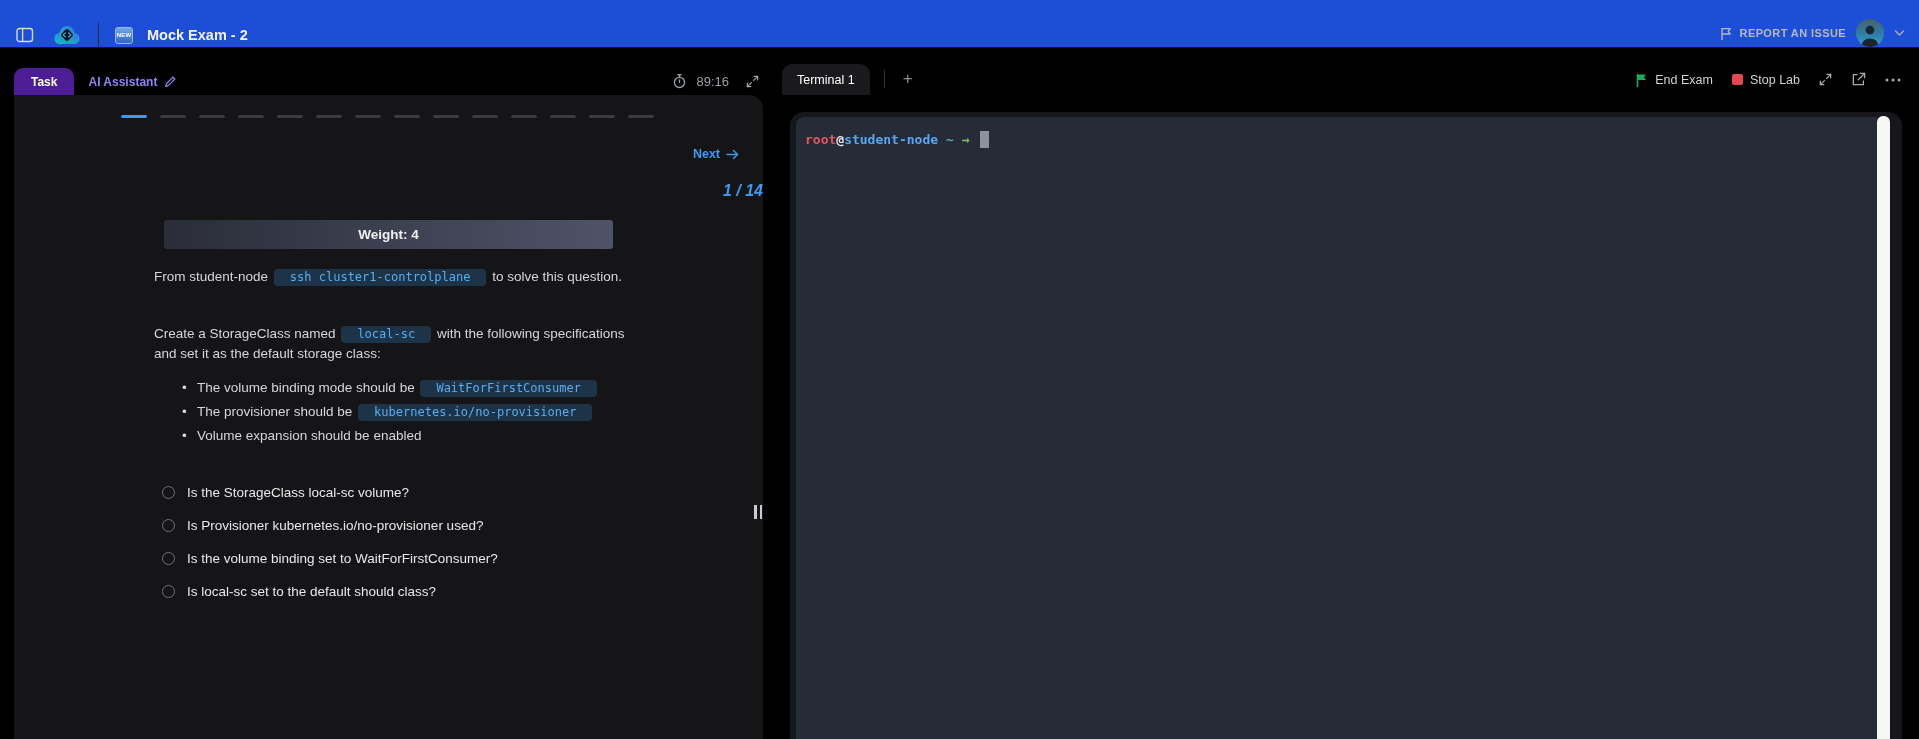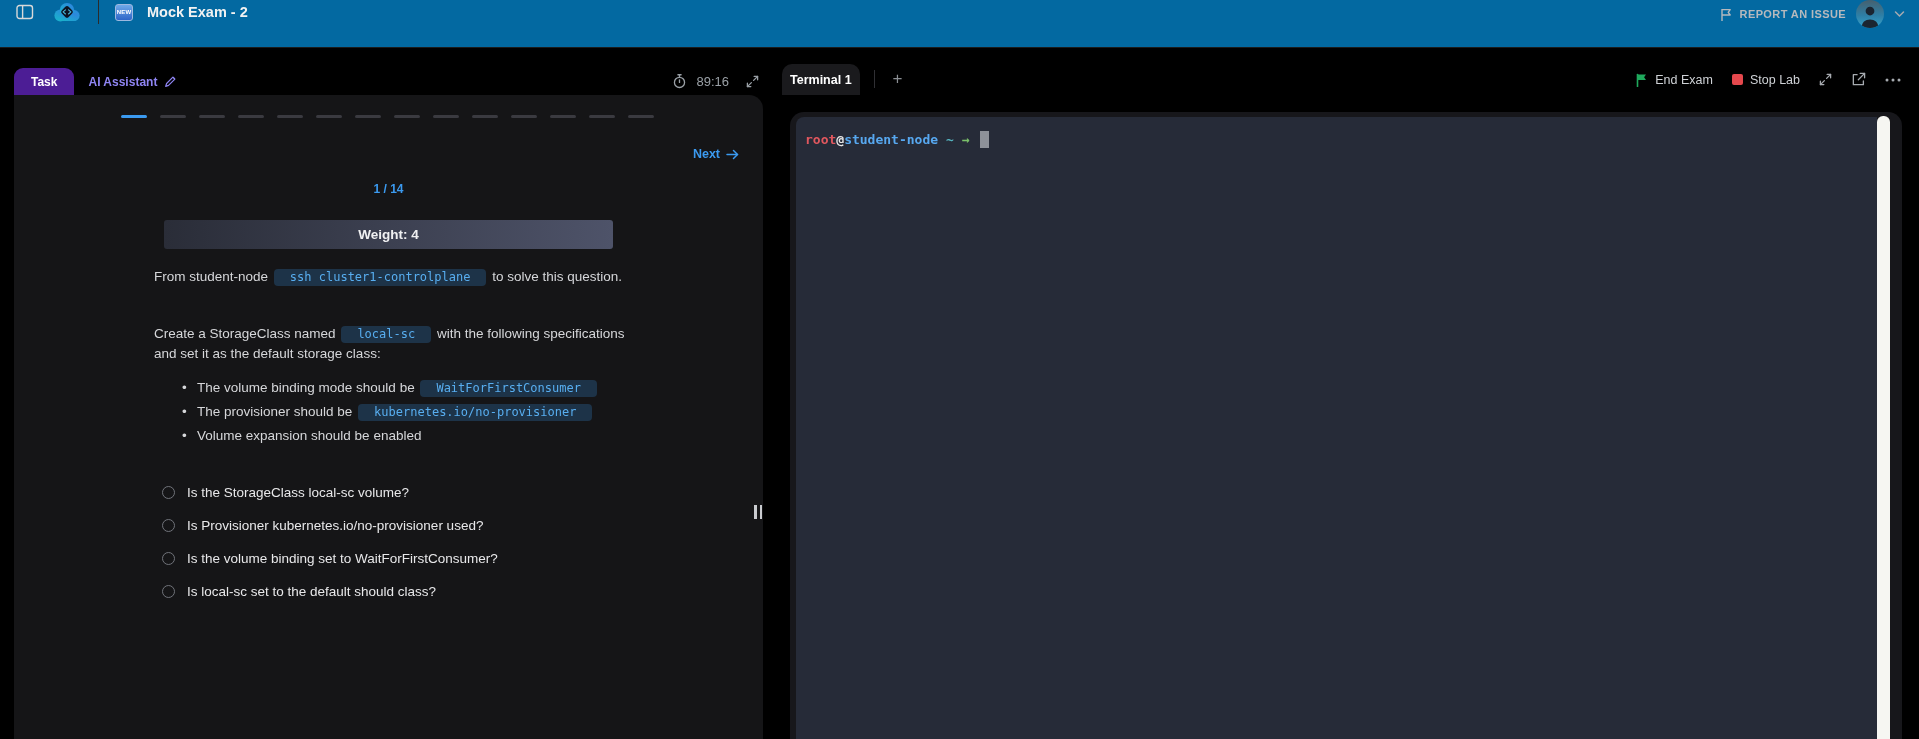--- a/index.html
+++ b/index.html
@@ -1,22 +1,22 @@
 <!DOCTYPE html>
 <html style="--accent_blue: #3b9af0; --ai_purple: #8f85f3; --end_exam_green: #1fa95c; --stop_lab_red: #e5484d; --chip_bg: #1d3348; --chip_text: #58aef0; --terminal_bg: #262b38; --prompt_user: #e0575e; --prompt_host: #57a8f0; --prompt_path: #56b6c2; --prompt_arrow: #7bc06a;"><head>
 <meta charset="utf-8">
 <style>
   * { margin:0; padding:0; box-sizing:border-box; }
   html,body { background:#000; }
   body { font-family:"Liberation Sans", sans-serif; }
   .app { position:relative; width:1919px; height:739px; background:#000; overflow:hidden; }
 
   
-  .topbar { position:absolute; left:0; top:0; width:100%; height:48px; background:#0369a1;
-            border-bottom:1px solid #1b1b1b; display:flex; align-items:flex-start; justify-content:space-between; padding:0 14px; }
+  .topbar { position:absolute; left:0; top:0; width:100%; height:48px; background:#1d4ed8;
+            border-bottom:1px solid #1b1b1b; display:flex; align-items:flex-end; justify-content:space-between; padding:0 14px; }
   .tb-left { display:flex; align-items:center; gap:12px; }
   .icon-btn { background:none; border:none; cursor:pointer; display:flex; align-items:center; padding:2px; }
   .logo { display:flex; align-items:center; margin-left:4px; }
   .tb-sep { width:1px; height:24px; background:#2b2b2b; margin:0 4px; }
   .new-badge { display:inline-flex; align-items:center; justify-content:center; width:18px; height:17px;
                border-radius:3px; background:linear-gradient(180deg,#6fa9e9,#2e66c8); border:1px solid #9db9e0;
                color:#fff; font-size:6px; font-weight:700; letter-spacing:.2px; }
   .tb-title { color:#f2f2f2; font-size:14.5px; font-weight:700; margin-left:2px; }
   .tb-right { display:flex; align-items:center; gap:10px; }
   .report { background:none; border:none; cursor:pointer; display:flex; align-items:center; gap:7px;
@@ -39,22 +39,22 @@
                  font-size:13px; padding:0 4px 6px 0; }
   .timer-expand { margin-left:8px; display:flex; cursor:pointer; }
 
   .task-card { position:absolute; left:0; top:47px; right:0; bottom:0; background:#151517;
                border-radius:0 14px 0 0; }
   .dashes { position:absolute; left:107px; top:20px; display:flex; gap:13px; }
   .dash { width:26px; height:3px; border-radius:2px; background:#3a3a40; cursor:pointer; }
   .dash.active { background:var(--accent_blue,#3b9af0); }
   .next { position:absolute; top:52px; right:24px; display:flex; align-items:center; gap:6px;
           color:var(--accent_blue,#3b9af0); font-size:12.5px; font-weight:600; cursor:pointer; text-decoration:none; }
-  .page-ind { position:absolute; top:87px; left:0; width:100%; text-align:center;
-              color:var(--accent_blue,#3b9af0); font-size:12px; font-weight:700; }
+  .page-ind { position:absolute; top:87px; left:0; width:100%; text-align:right;
+              color:var(--accent_blue,#3b9af0); font-size:16px; font-weight:700;font-style:italic; }
   .weight { position:absolute; left:150px; top:125px; width:449px; height:29px; border-radius:3px;
             background:linear-gradient(90deg,#2a2d38,#4e5369); color:#f0f0f2; font-size:13.5px; font-weight:700;
             display:flex; align-items:center; justify-content:center; }
   .para { position:absolute; left:140px; color:#d6d7da; font-size:13.5px; line-height:19px; }
   .p1 { top:172px; }
   .p2 { top:229px; width:486px; }
   .chip { font-family:"DejaVu Sans Mono", monospace; font-size:12px; background:var(--chip_bg,#1d3348);
           color:var(--chip_text,#58aef0); padding:1px 16px 2px; border-radius:4px; margin:0 2px; white-space:nowrap; }
   .chip:empty { display:none; }
   .bullets { position:absolute; left:168px; top:284px; list-style:none; }
@@ -67,22 +67,22 @@
   .check-label { margin-left:12px; color:#e8e8ea; font-size:13.5px; }
 
   
   .gutter { position:absolute; left:749px; top:0; width:27px; height:100%; }
   .handle { position:absolute; left:5px; top:457px; display:flex; gap:3px; cursor:col-resize; }
   .handle i { display:block; width:2.5px; height:14px; background:#c9cbcf; }
 
   
   .right-pane { position:absolute; left:766px; right:0; top:0; bottom:0; }
   .term-header { position:absolute; left:0; top:0; right:0; height:47px; display:flex; align-items:flex-end; }
-  .term-tab { height:31px; display:flex; align-items:center; padding:0 8px; border-radius:10px 10px 0 0;
-              background:#1a1a1d; color:#fff; font-size:12.5px; font-weight:700; margin-left:16px; cursor:pointer; }
+  .term-tab { height:31px; display:flex; align-items:center; padding:0 15px; border-radius:10px 10px 0 0;
+              background:#1a1a1d; color:#fff; font-size:12.5px; font-weight:400; margin-left:16px; cursor:pointer; }
   .vsep { width:1px; height:18px; background:#303034; margin:0 14px 7px; }
   .plus { background:none; border:none; color:#8b8f94; font-size:17px; cursor:pointer; padding:0 4px 6px;
           font-family:inherit; }
   .term-actions { margin-left:auto; display:flex; align-items:center; gap:19px; padding:0 18px 8px 0; }
   .term-actions button { background:none; border:none; cursor:pointer; display:flex; align-items:center; gap:7px;
                          color:#cfd2d6; font-size:12.5px; font-family:inherit; }
   .sq-red { width:11px; height:11px; border-radius:2px; background:var(--stop_lab_red,#e5484d); display:inline-block; }
 
   .terminal-panel { position:absolute; left:24px; right:17px; top:64px; bottom:0; background:#17171b;
                     border-radius:14px 14px 0 0; }

